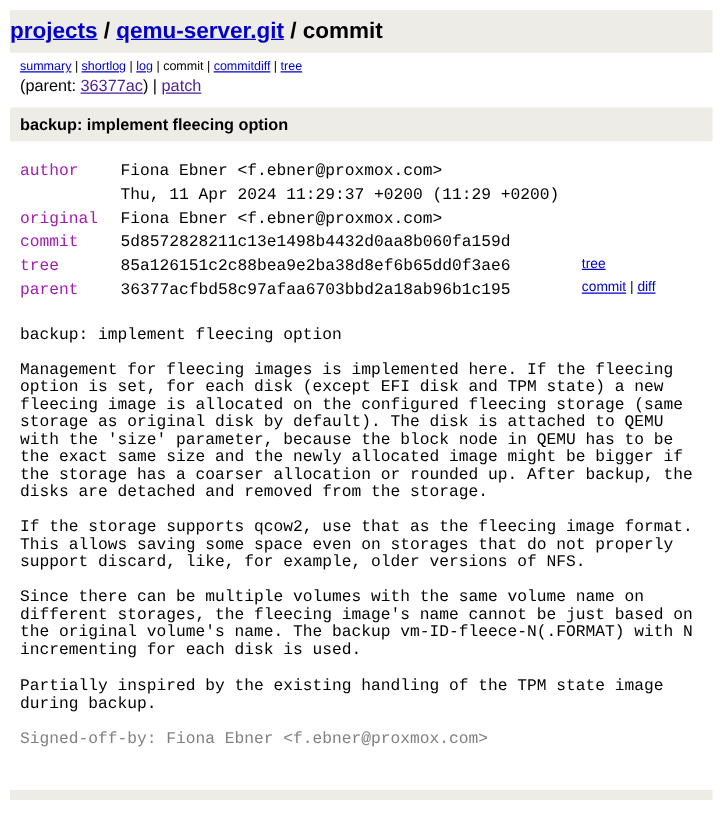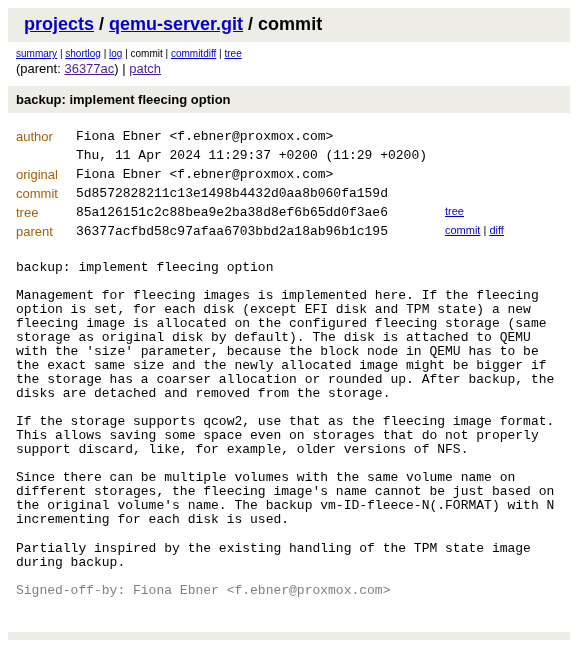--- a/index.html
+++ b/index.html
@@ -9,21 +9,21 @@
     color: #000;
     background: #fff;
   }
   .page {
     width: 578px;
     box-sizing: border-box;
     padding: 8px;
   }
   .header-bar {
     background: #edece6;
-    padding: 6px 16px;
+    padding: 6px 0;
     font-size: 18px;
     font-weight: bold;
     border-bottom: 1px solid #edece6;
   }
   .header-bar a {
     color: #0000cc;
     text-decoration: underline;
   }
   .nav-line {
     padding: 6px 8px 2px 8px;
@@ -54,21 +54,22 @@
     border-collapse: collapse;
     margin: 14px 8px 20px 8px;
     font-size: 13px;
   }
   .meta-table td {
     padding: 2px 18px 2px 0;
     vertical-align: top;
     white-space: nowrap;
   }
   .meta-table td.label {
-    color: #a16207;
+    color: #a21caf;
+    font-family: Liberation Mono, monospace;
   }
   .mono {
     font-family: "Courier New", monospace;
     font-size: 13px;
     margin-left: 18px;
   }
   .meta-links {
     font-size: 11px;
   }
   .meta-links a {

